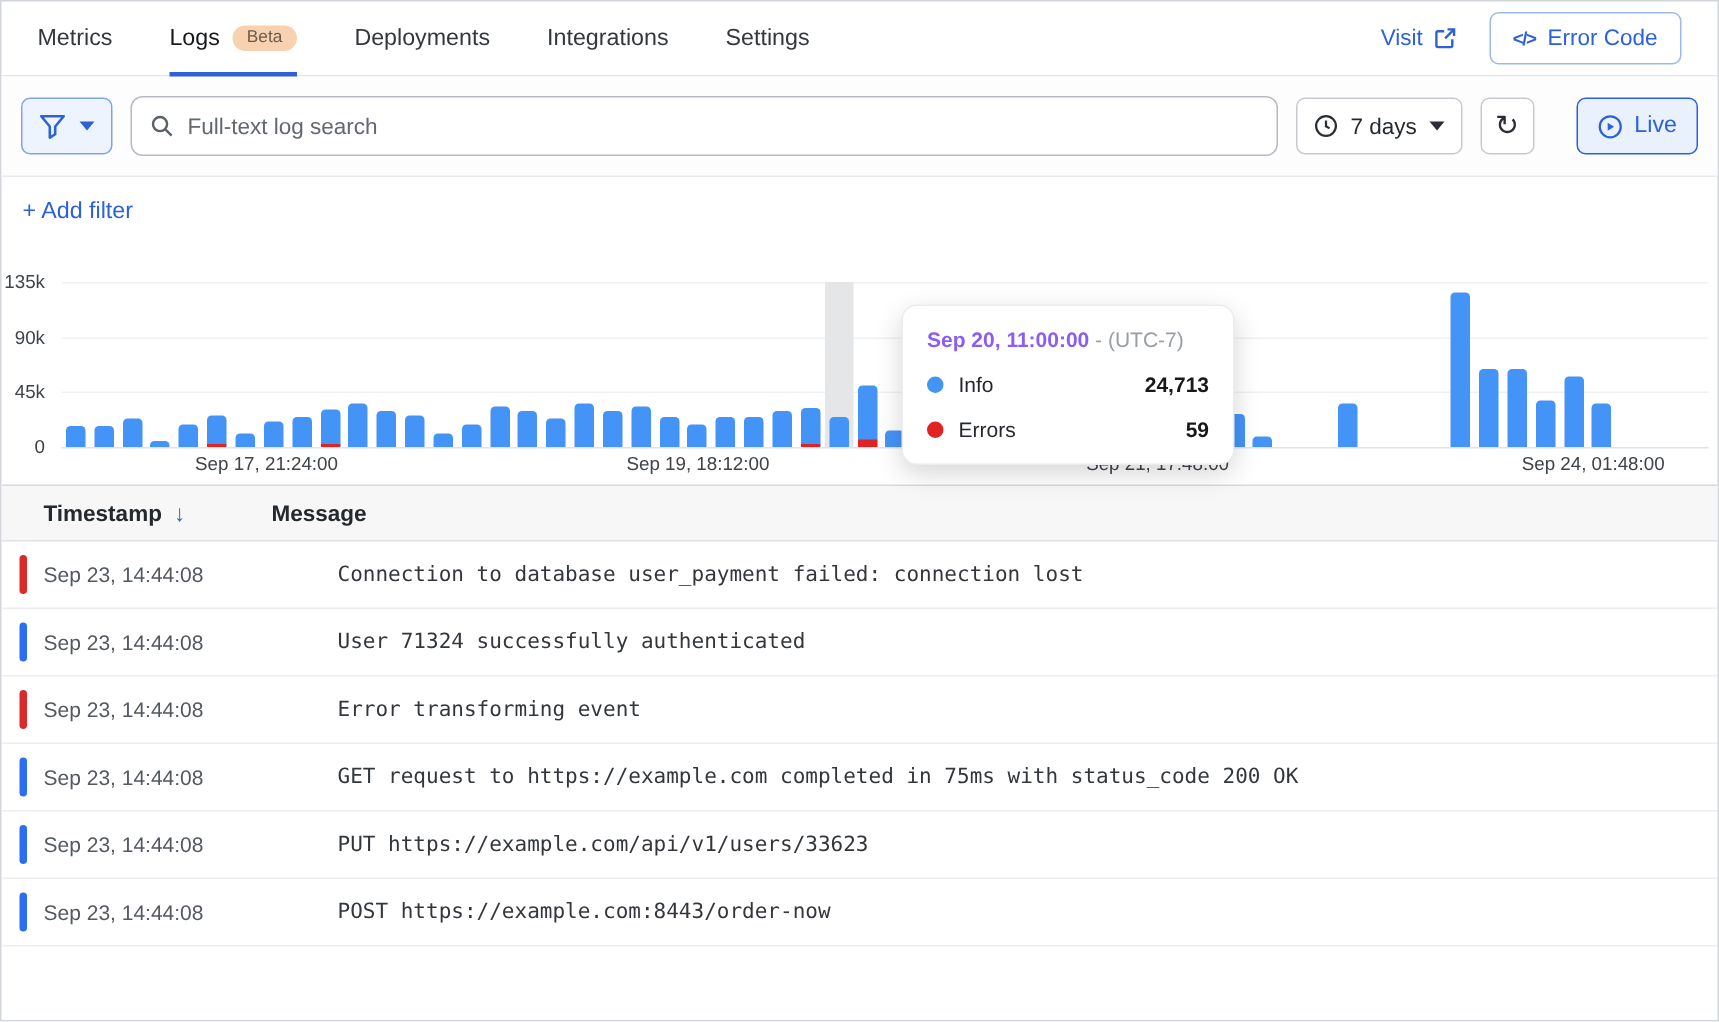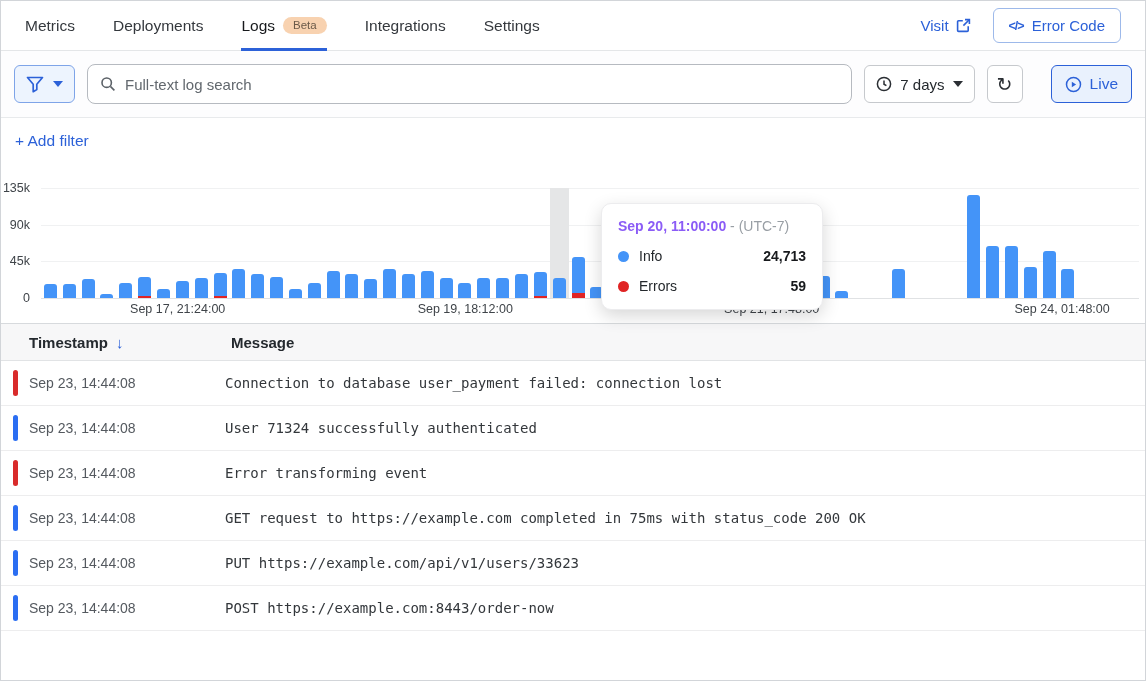--- a/index.html
+++ b/index.html
@@ -88,46 +88,46 @@
   .tooltip-title .t-main { font-weight:bold; color:#8b5cf6; }
   .tooltip-title .t-suffix { color:#989ea4; }
   .tooltip-row { display:flex; align-items:center; margin-top:14px; font-size:14px; }
   .dot { width:11px; height:11px; border-radius:50%; margin-right:10px; flex:none; }
   .tooltip-row .t-label { color:#24282c; }
   .tooltip-row .t-value { margin-left:auto; color:#17191c; font-weight:bold; }
 
   
   .log-table { }
   .log-head { display:flex; align-items:center; background:#f7f7f8; border-bottom:1px solid #e1e3e5; height:37px; font-size:15px; font-weight:bold; color:#24292e; }
-  .col-ts { width:230px; padding-left:28px; display:flex; align-items:center; gap:8px;text-align:center; }
+  .col-ts { width:180px; padding-left:28px; display:flex; align-items:center; gap:8px;text-align:center; }
   .sort-arrow { color:#2c61d8; font-size:15px; font-weight:normal; }
   .col-msg { flex:1; }
   .log-row { display:flex; align-items:center; height:45px; border-bottom:1px solid #ededee; cursor:pointer; }
   .sev-bar { width:5px; height:26px; border-radius:2.5px; margin-left:12px; flex:none; }
   .row-ts { font-family:Liberation Sans, sans-serif; font-size:14px; color:#54595f; margin-left:11px; width:196px; flex:none; }
   .row-msg { font-family:"DejaVu Sans Mono", monospace; font-size:14px; color:#33373b; }
 </style>
 </head>
 <body>
 
 <div class="page">
 
 
   <div class="tabbar">
     <div class="tabs">
       <div class="tab">
           <span>Metrics</span>
         </div>
-      <div class="tab">
-          <span>Deployments</span>
-        </div>
       <div class="tab active">
         <span>Logs</span>
         <span class="badge-beta">Beta</span>
       </div>
+      <div class="tab">
+          <span>Deployments</span>
+        </div>
       <div class="tab">
           <span>Integrations</span>
         </div>
       <div class="tab">
           <span>Settings</span>
         </div>
     </div>
     <div class="tab-actions">
       <span class="visit-link">
         <span>Visit</span>

